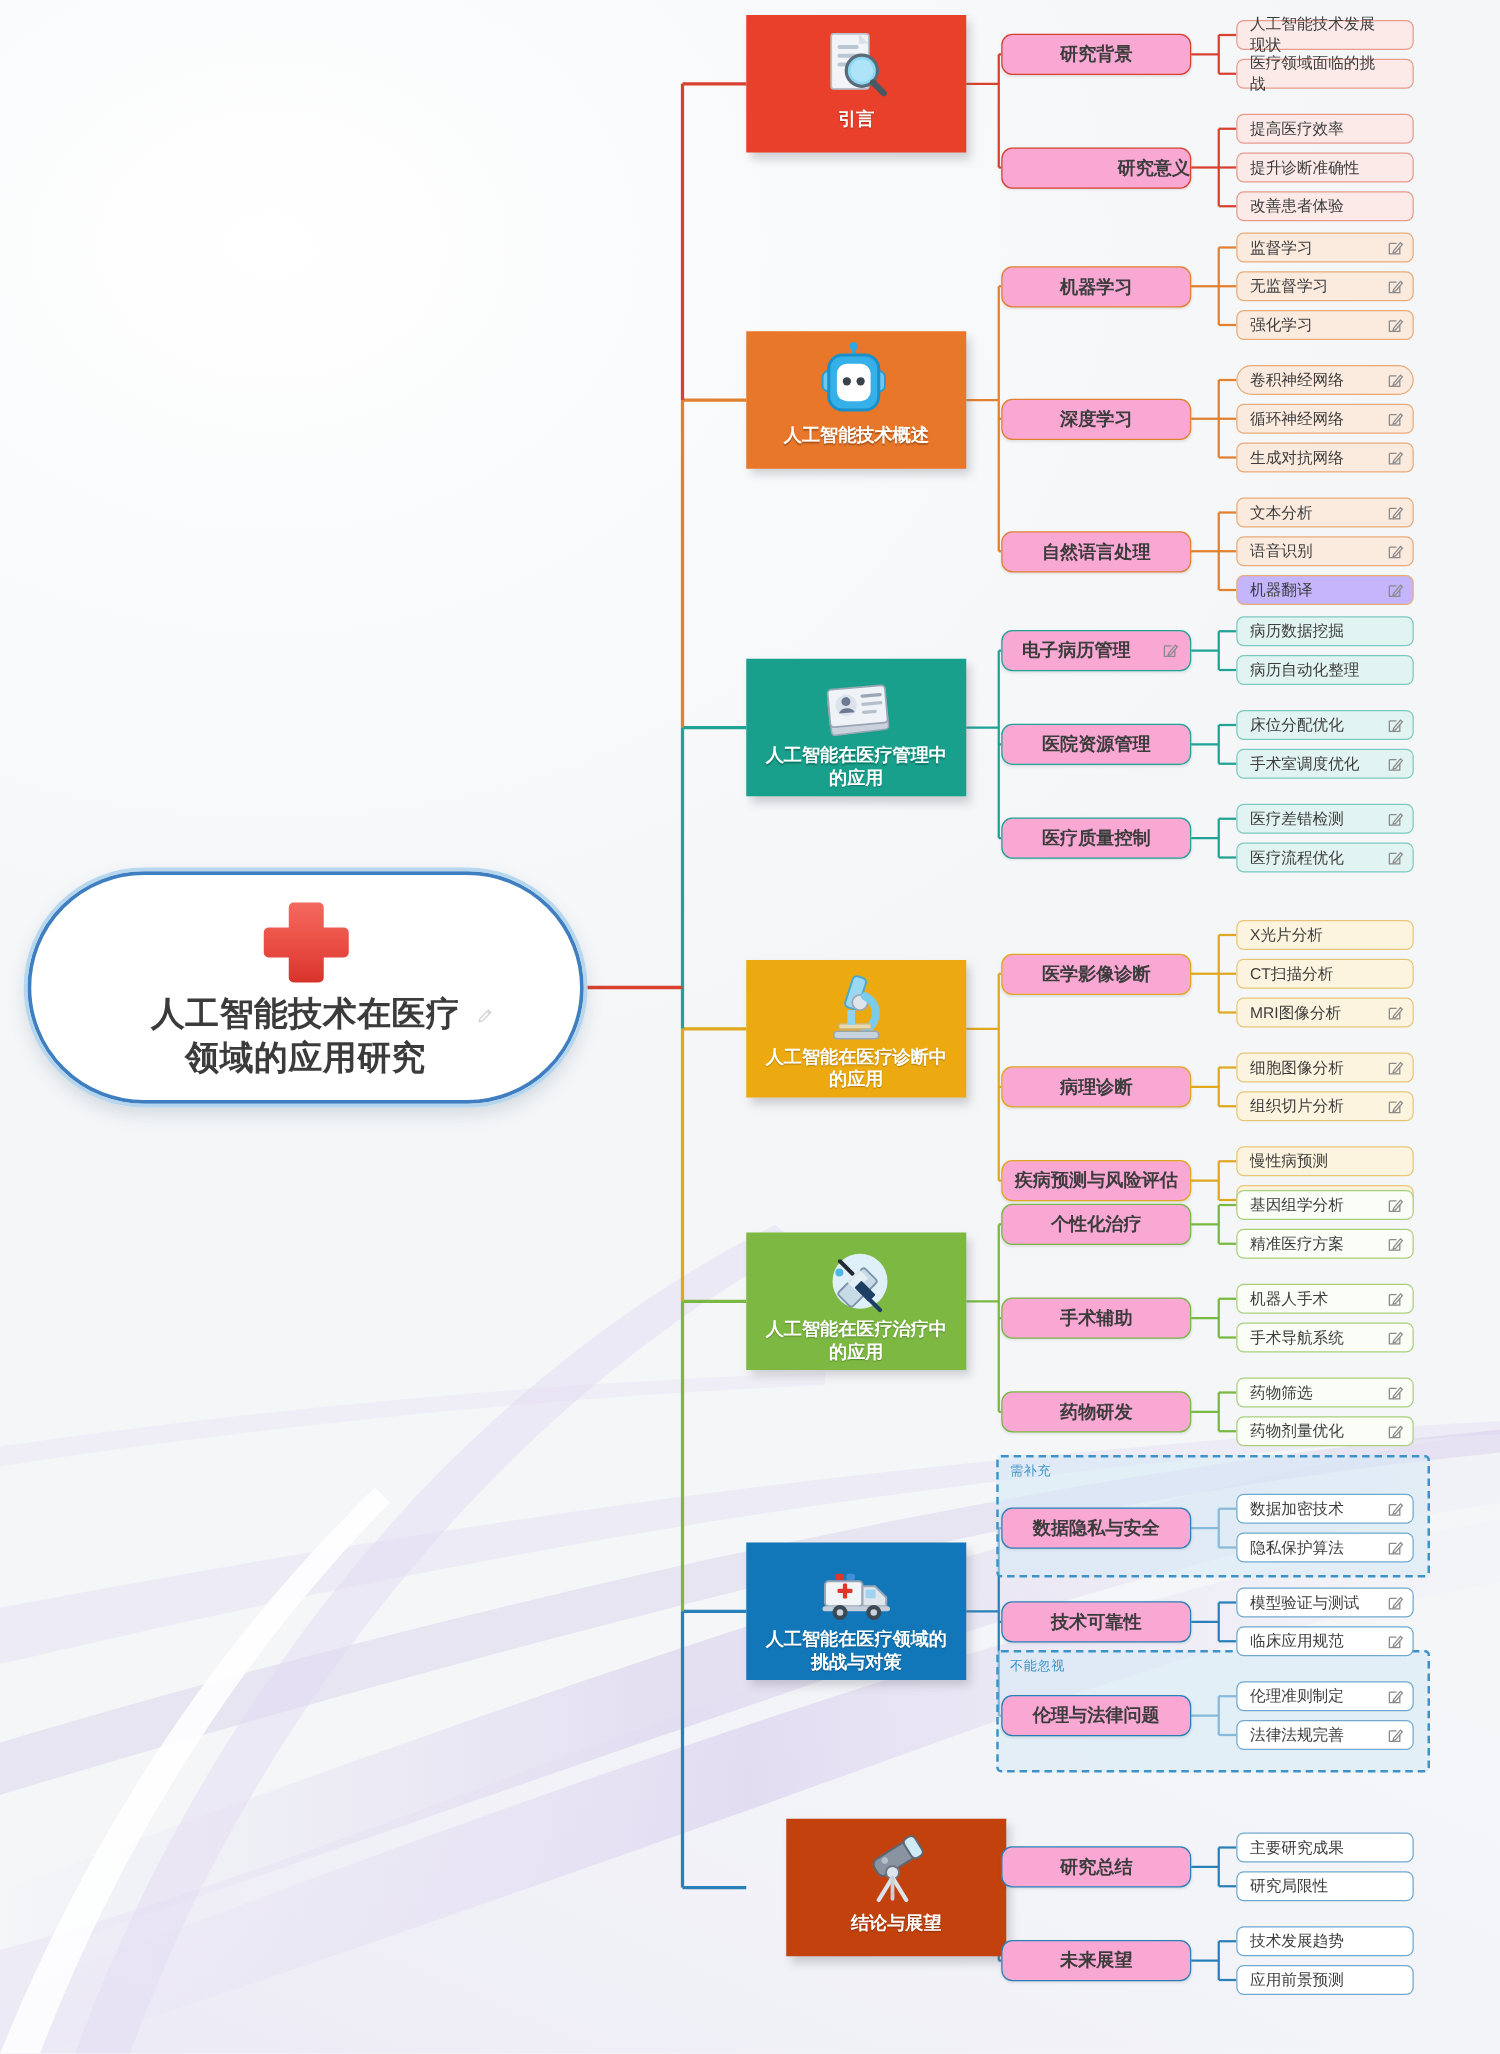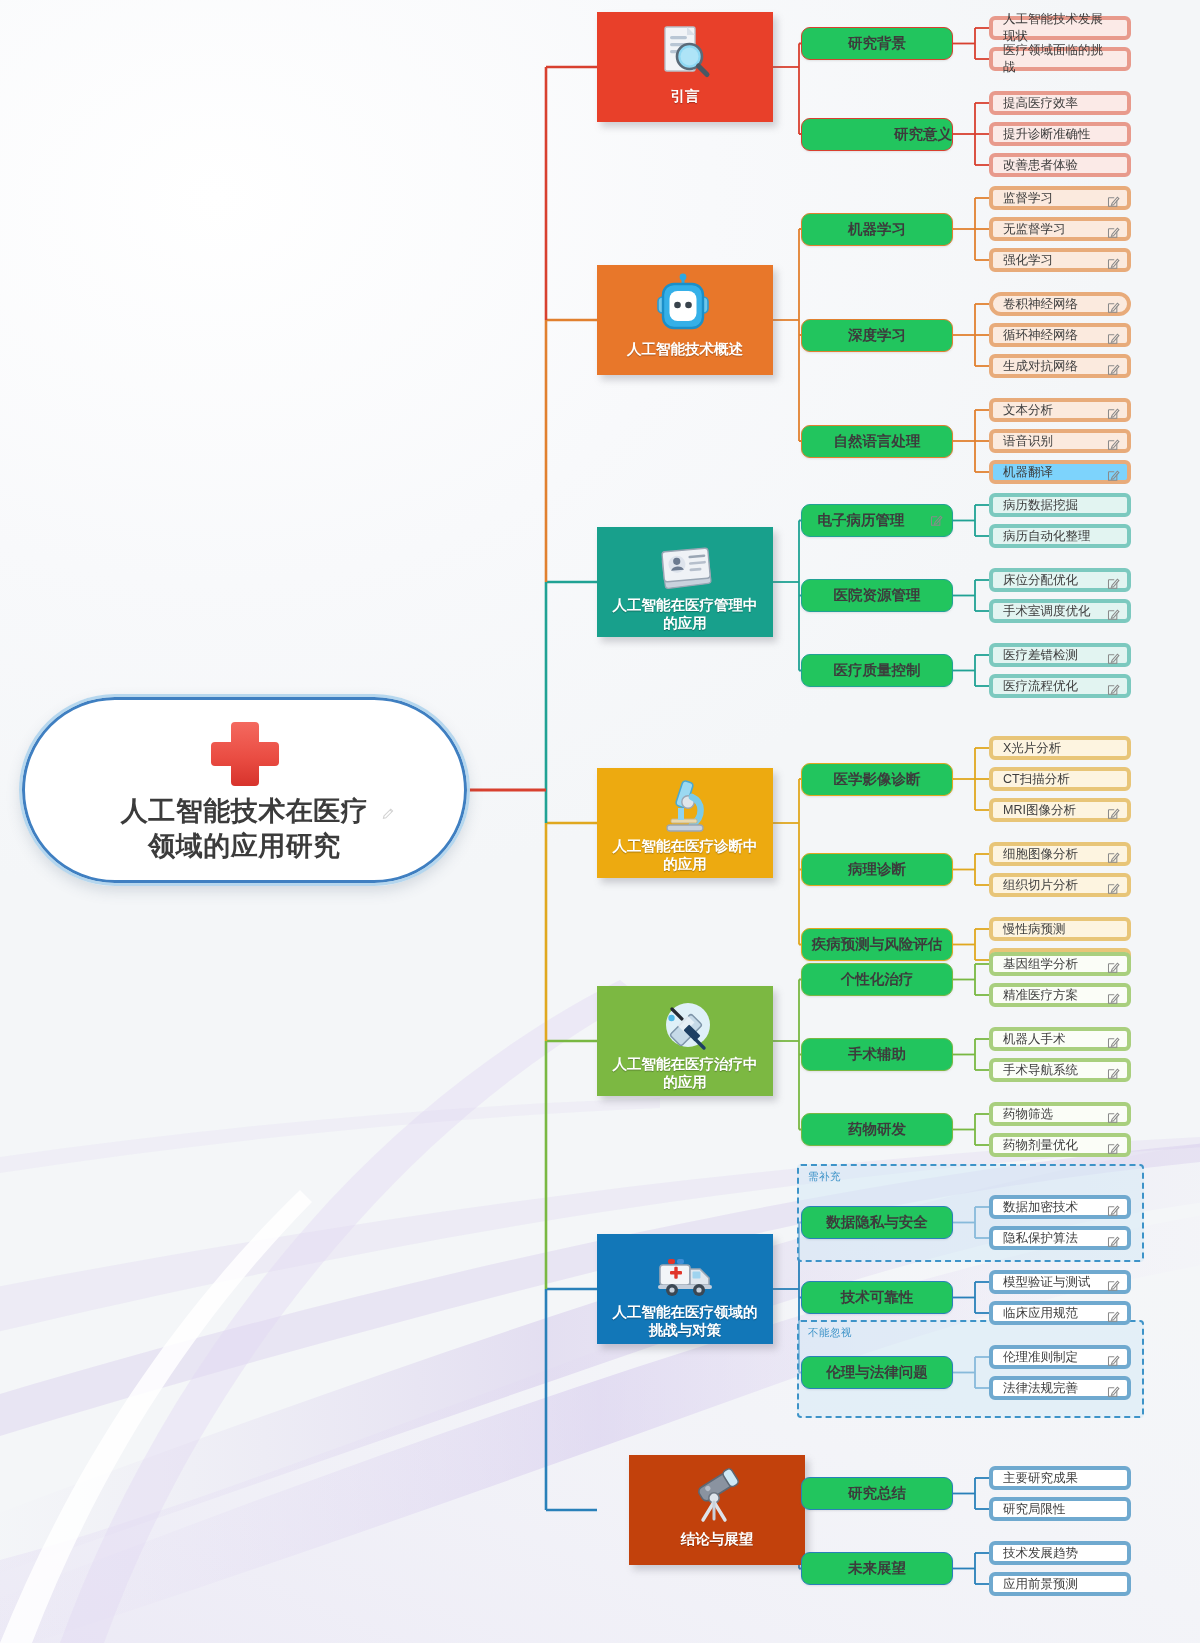--- a/index.html
+++ b/index.html
@@ -63,34 +63,34 @@
   .branch .b-label {
     font-size:14.5px; font-weight:bold; line-height:1.22; text-align:center;
     padding:0 5px; margin-top:1px;
     text-shadow: 0 1px 1px rgba(0,0,0,.28);
   }
   .branch.two-line .b-icon{ width:62px; height:62px; }
 
   
   .sub {
     position:absolute; width:152px; height:33px; border-radius:9px;
-    background:#22c55e; border:1.6px solid #888;
+    background:#f9a8d4; border:1.6px solid #888;
     display:flex; align-items:center; justify-content:center;
     font-size:14.5px; font-weight:bold; color:#3c3c3c;
     box-shadow: 0 1px 2px rgba(120,120,130,.18);
   }
   .sub .edit-ic { position:absolute; right:9px; top:9px; }
 
   
   .leaf {
     position:absolute; width:142px; height:24px; border-radius:6px;
     display:flex; align-items:center;
     font-size:12.5px; color:#3d3d3d;
     padding-left:10px; padding-right:22px;
-    border:4px solid #d946ef;
+    border:1px solid #d946ef;
   }
   .leaf .edit-ic { position:absolute; right:7px; top:5px; }
 
   .edit-ic svg { display:block; }
 
   
   .boundary {
     position:absolute;
     border:2px dashed #3d93c8;
     border-radius:4px;
@@ -422,21 +422,21 @@
     </div>
     <div class="leaf" style="left: 989px; top: 429px; background: rgb(251, 234, 222); border-color: rgb(232, 171, 122);">
       <span>语音识别</span>
       <span class="edit-ic">
         <svg viewBox="0 0 14 14" width="13" height="13">
       <path d="M1.6,3 h6.2 M1.6,3 v9 h9 V6" fill="none" stroke="#8a8a8a" stroke-width="1.1"></path>
       <path d="M5.4,9.1 L11.2,2.3 l1.6,1.4 L7,10.5 l-2.2,.5 z" fill="none" stroke="#8a8a8a" stroke-width="1.1"></path>
     </svg>
       </span>
     </div>
-    <div class="leaf" style="left: 989px; top: 460px; background: #7dd3fc; border-color: rgb(232, 171, 122);">
+    <div class="leaf" style="left: 989px; top: 460px; background: #c4b5fd; border-color: rgb(232, 171, 122);">
       <span>机器翻译</span>
       <span class="edit-ic">
         <svg viewBox="0 0 14 14" width="13" height="13">
       <path d="M1.6,3 h6.2 M1.6,3 v9 h9 V6" fill="none" stroke="#8a8a8a" stroke-width="1.1"></path>
       <path d="M5.4,9.1 L11.2,2.3 l1.6,1.4 L7,10.5 l-2.2,.5 z" fill="none" stroke="#8a8a8a" stroke-width="1.1"></path>
     </svg>
       </span>
     </div>
     <div class="branch two-line" style="left: 597px; top: 527px; background: rgb(24, 160, 140);">
       <span class="b-icon"><svg viewBox="0 0 64 64" width="64" height="64">

